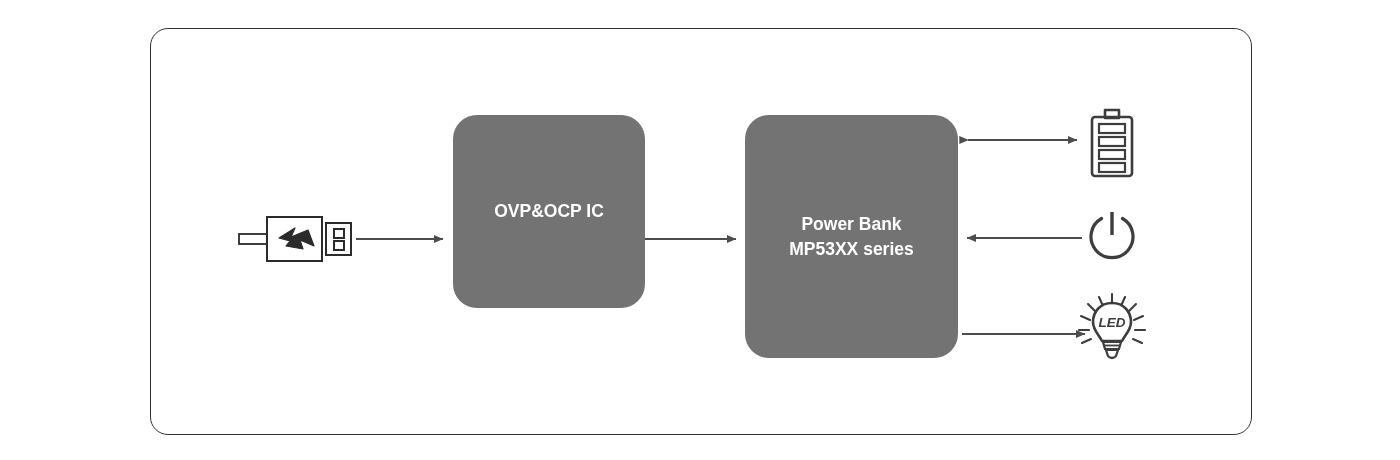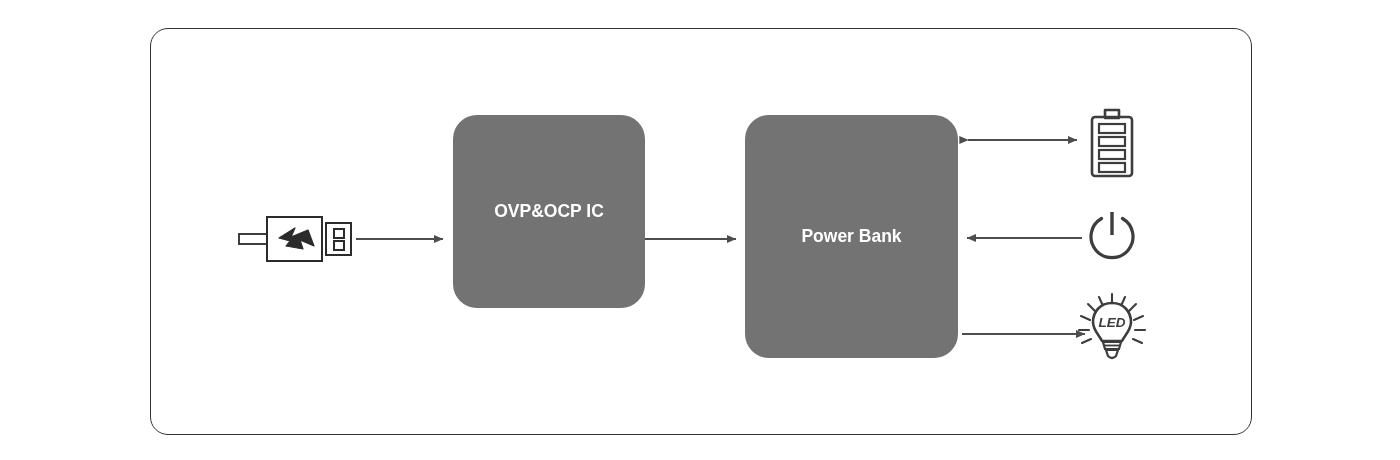--- a/index.html
+++ b/index.html
@@ -119,20 +119,21 @@
       <line x1="962" y1="334" x2="1085" y2="334" stroke="#4d4d4d" stroke-width="2.2" marker-end="url(#arrowR)"></line>
     </g>
   </svg>
 
   <div class="block" id="block-ovp">
     <span class="block-line">OVP&amp;OCP IC</span>
   </div>
 
   <div class="block" id="block-soc">
     <span class="block-line">Power Bank</span>
+    <span class="block-line">MP53XX series</span>
   </div>
 
   <div class="icon-box" id="usb-icon-box">
     <svg width="118" height="62" viewBox="0 0 118 62" xmlns="http://www.w3.org/2000/svg">
 
       <rect x="1" y="26" width="28" height="10" fill="#ffffff" stroke="#2b2b2b" stroke-width="1.8"></rect>
 
       <rect x="29" y="9" width="55" height="44" fill="#ffffff" stroke="#2b2b2b" stroke-width="2"></rect>
 
       <path d="M41 30 L57 20 L53 29 L70 22 L76 38 L62 32 L65 41 L48 38 L52 33 Z" fill="#2b2b2b" stroke="#2b2b2b" stroke-width="1.2" stroke-linejoin="round"></path>

